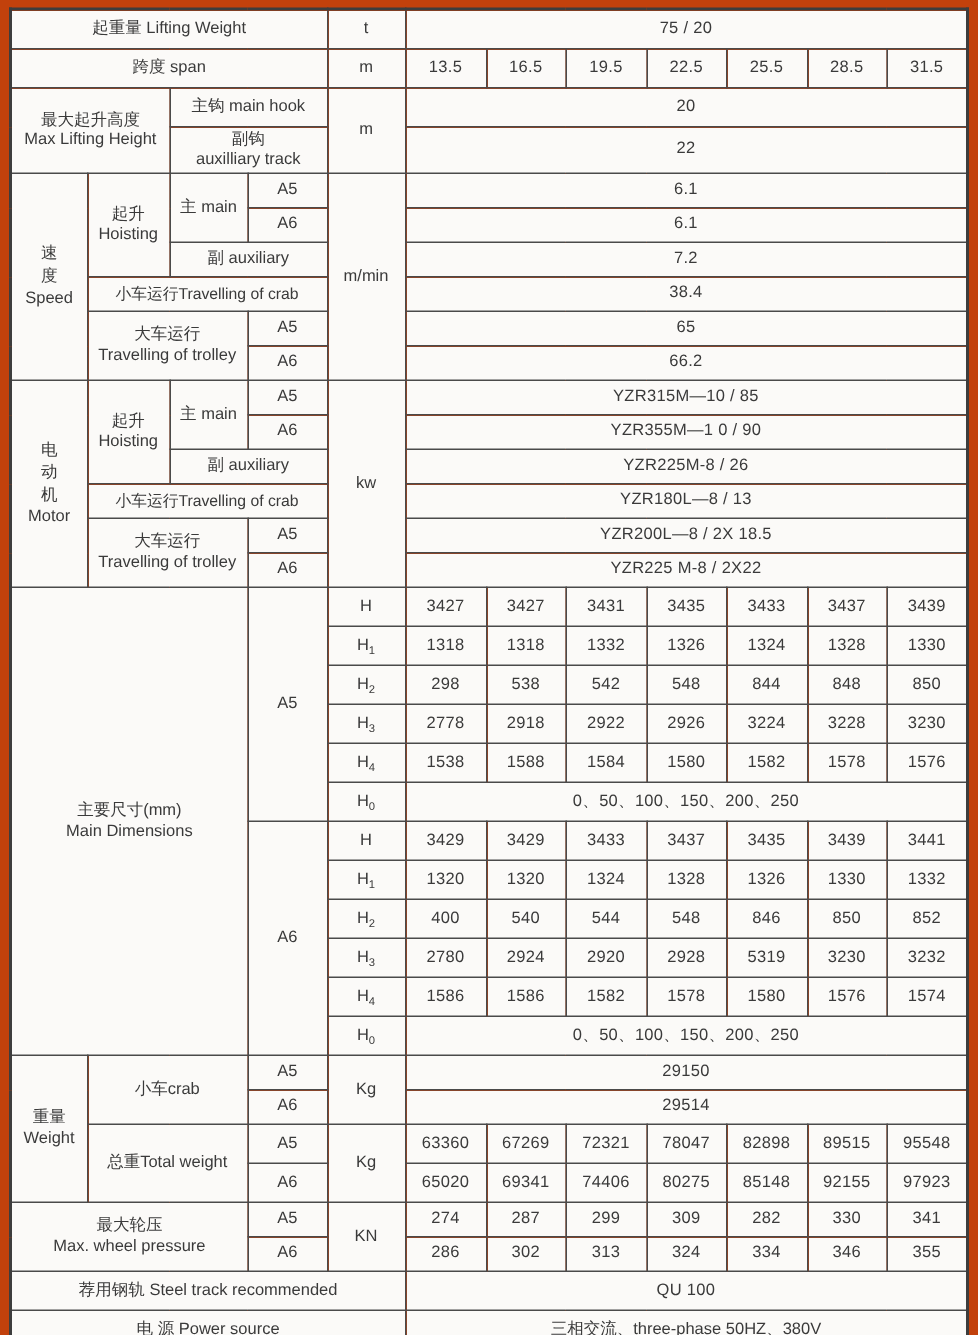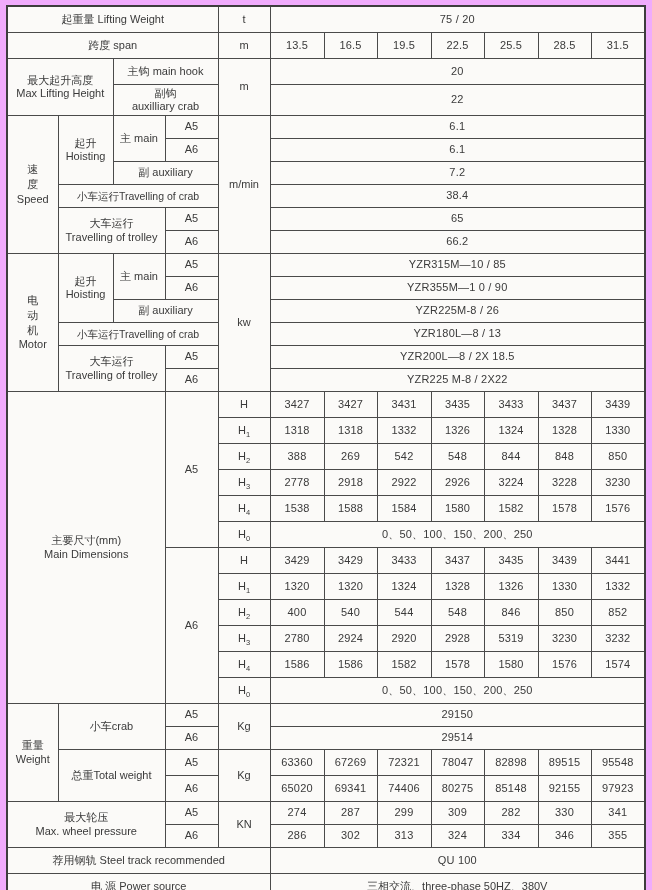--- a/index.html
+++ b/index.html
@@ -1,16 +1,16 @@
 <!DOCTYPE html>
 <html><head>
 <meta charset="utf-8">
 <style>
   html,body{margin:0;padding:0;background:#f6f5f2;width:652px;height:890px;overflow:hidden;}
-  .sheet{position:relative;width:652px;height:890px;background:#f0abfc;}
+  .sheet{position:relative;width:652px;height:890px;background:#c2410c;}
   table.spec{
     position:absolute;left:6px;top:5px;width:639px;
     border-collapse:collapse;table-layout:fixed;
     border:2px solid #3d3d3d;
     font-family:"Liberation Sans","DejaVu Sans",sans-serif;
     color:#3a3a3a;
   }
   table.spec td{
     border:1px solid #4a4a4a;
     text-align:center;vertical-align:middle;
@@ -70,21 +70,21 @@
       <span>最大起升高度</span>
       <span>Max Lifting Height</span>
     </td>
     <td colspan="2">主钩 main hook</td>
     <td rowspan="2">m</td>
     <td colspan="7" class="num">20</td>
   </tr>
   <tr class="r-lg">
     <td colspan="2" class="two-line">
       <span>副钩</span>
-      <span>auxilliary crab</span>
+      <span>auxilliary track</span>
     </td>
     <td colspan="7" class="num">22</td>
   </tr>
 
   <tr class="r-sm">
     <td rowspan="6" class="vert">
       <span>速</span>
       <span>度</span>
       <span>Speed</span>
     </td>
@@ -183,22 +183,22 @@
     <td class="num">1318</td>
     <td class="num">1318</td>
     <td class="num">1332</td>
     <td class="num">1326</td>
     <td class="num">1324</td>
     <td class="num">1328</td>
     <td class="num">1330</td>
   </tr>
   <tr class="r-md">
     <td><span>H</span><sub>2</sub></td>
-    <td class="num">388</td>
-    <td class="num">269</td>
+    <td class="num">298</td>
+    <td class="num">538</td>
     <td class="num">542</td>
     <td class="num">548</td>
     <td class="num">844</td>
     <td class="num">848</td>
     <td class="num">850</td>
   </tr>
   <tr class="r-md">
     <td><span>H</span><sub>3</sub></td>
     <td class="num">2778</td>
     <td class="num">2918</td>

